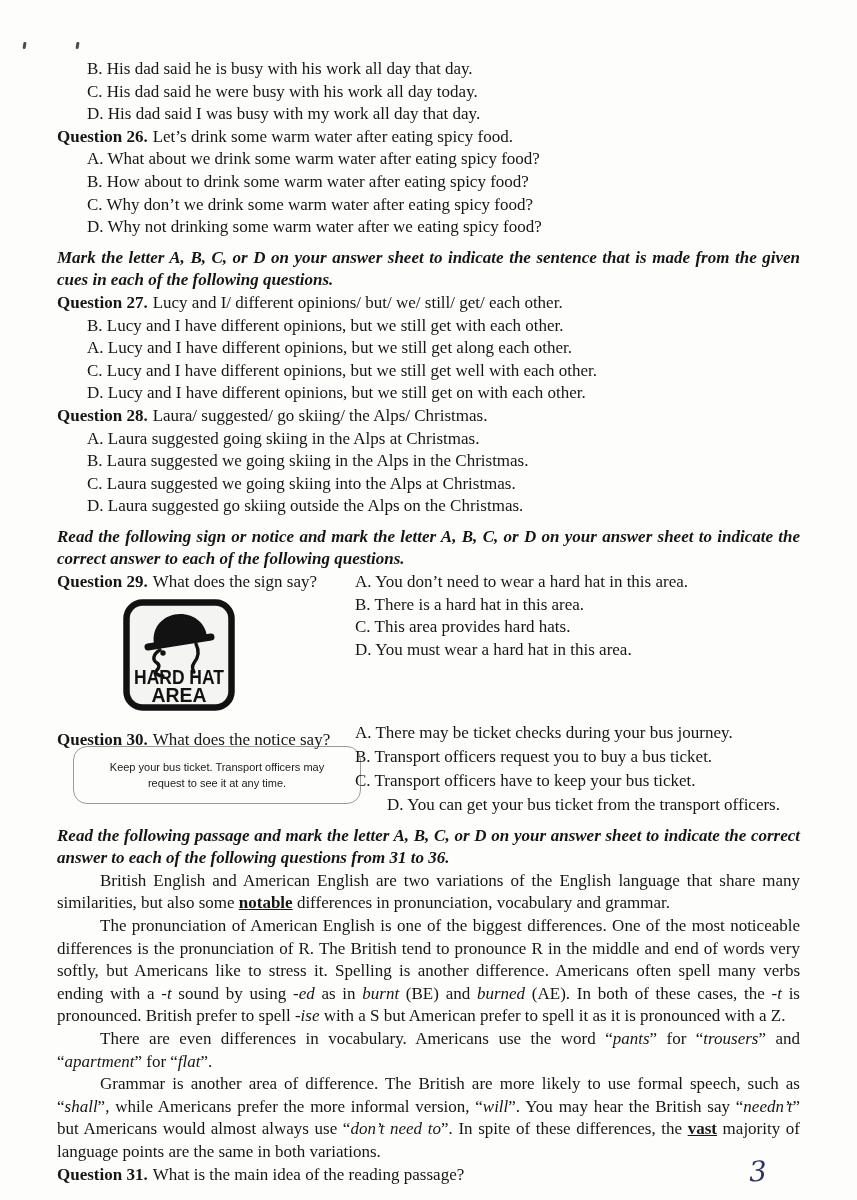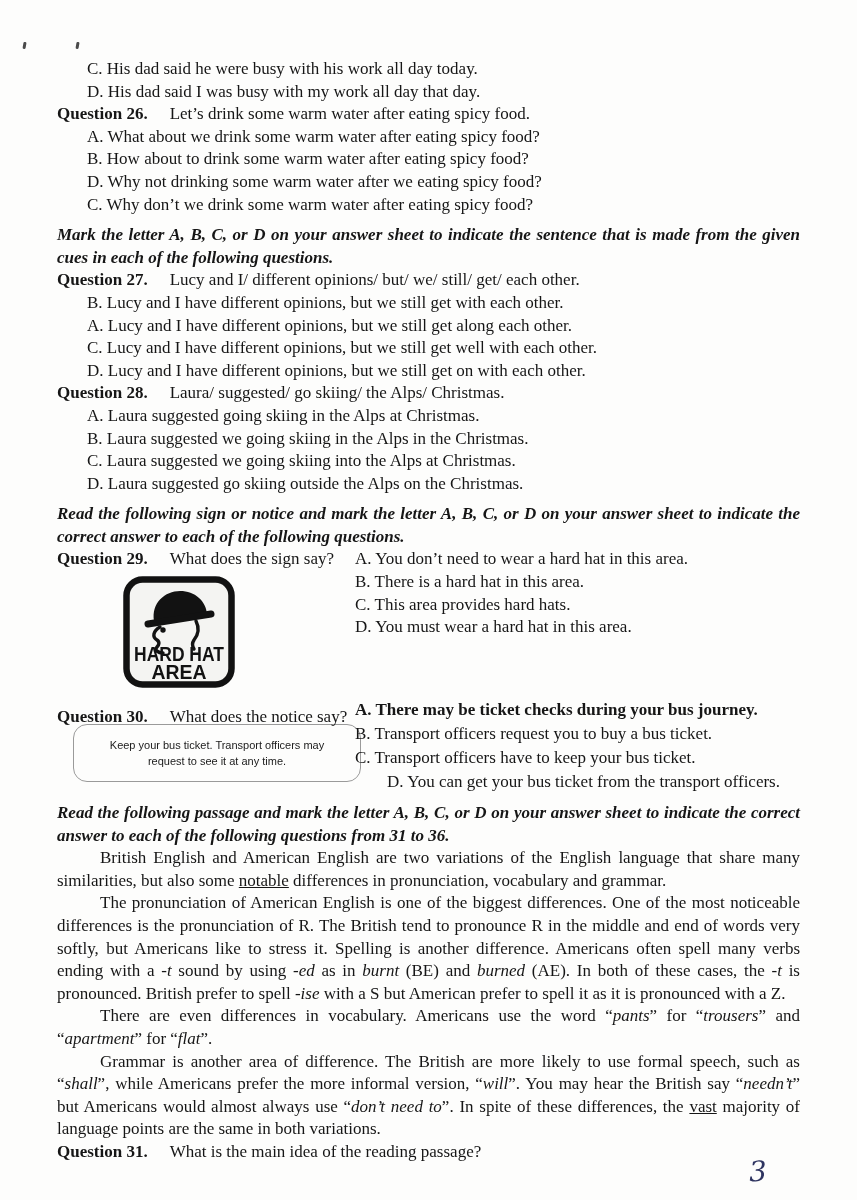--- a/index.html
+++ b/index.html
@@ -9,25 +9,25 @@
     margin:0 auto;
     background:#fdfdfc;
     color:#161616;
     font-family:"Liberation Serif", serif;
     font-size:17px;
     line-height:22.6px;
     box-sizing:border-box;
     padding:58px 57px 0 57px;
     overflow:hidden;
   }
-  .fb{font-weight:normal;margin-top:26px;}
+  .fb{font-weight:bold;margin-top:26px;}
   .fi{font-style:italic;}
   .fu{text-decoration:underline;}
   .qline{margin:0;}
-  .qlabel{font-weight:bold;margin-right:22px;}
+  .qlabel{font-weight:bold;margin-right:5px;}
   .opt{padding-left:30px;}
   .instr{
     font-weight:bold;font-style:italic;
     text-align:justify;
     margin:8px 0 0 0;
   }
   .para{
     text-align:justify;
     text-indent:43px;
     margin:0;
@@ -75,30 +75,31 @@
   .a2{left:76px;top:42px;}
 </style>
 </head>
 <body>
 
 <div class="page">
 
   <span class="artifact a1"></span>
   <span class="artifact a2"></span>
 
+  <div class="opt">B. His dad said he is busy with his work all day that day.</div>
   <div class="opt">C. His dad said he were busy with his work all day today.</div>
   <div class="opt">D. His dad said I was busy with my work all day that day.</div>
 
   <div class="qline">
     <span class="qlabel">Question 26.</span><span>Let’s drink some warm water after eating spicy food.</span>
   </div>
   <div class="opt">A. What about we drink some warm water after eating spicy food?</div>
   <div class="opt">B. How about to drink some warm water after eating spicy food?</div>
+  <div class="opt">C. Why don’t we drink some warm water after eating spicy food?</div>
   <div class="opt">D. Why not drinking some warm water after we eating spicy food?</div>
-  <div class="opt">C. Why don’t we drink some warm water after eating spicy food?</div>
 
   <p class="instr">Mark the letter A, B, C, or D on your answer sheet to indicate the sentence that is made from the given cues in each of the following questions.</p>
 
   <div class="qline">
     <span class="qlabel">Question 27.</span><span>Lucy and I/ different opinions/ but/ we/ still/ get/ each other.</span>
   </div>
   <div class="opt">B. Lucy and I have different opinions, but we still get with each other.</div>
   <div class="opt">A. Lucy and I have different opinions, but we still get along each other.</div>
   <div class="opt">C. Lucy and I have different opinions, but we still get well with each other.</div>
   <div class="opt">D. Lucy and I have different opinions, but we still get on with each other.</div>
@@ -145,21 +146,21 @@
   </div>
 
   <div class="qrow" style="margin-top:6px;align-items:center;">
     <div class="qleft">
       <div class="qline">
         <span class="qlabel">Question 30.</span><span>What does the notice say?</span>
       </div>
       <div class="notice">Keep your bus ticket. Transport officers may request to see it at any time.</div>
     </div>
     <div class="qright">
-      <div class="opt opt-r" style="line-height:24px;font-weight:bold;">A. There may be ticket checks during your bus journey.</div>
+      <div class="opt opt-r" style="line-height:24px;">A. There may be ticket checks during your bus journey.</div>
       <div class="opt opt-r" style="line-height:24px;">B. Transport officers request you to buy a bus ticket.</div>
       <div class="opt opt-r" style="line-height:24px;">C. Transport officers have to keep your bus ticket.</div>
       <div class="opt opt-r" style="line-height:24px;margin-left:32px;">D. You can get your bus ticket from the transport officers.</div>
     </div>
   </div>
 
   <p class="instr">Read the following passage and mark the letter A, B, C, or D on your answer sheet to indicate the correct answer to each of the following questions from 31 to 36.</p>
 
   <p class="para"><span>British English and American English are two variations of the English language that share many similarities, but also some </span><span class="fb fu">notable</span><span> differences in pronunciation, vocabulary and grammar.</span></p>
   <p class="para"><span>The pronunciation of American English is one of the biggest differences. One of the most noticeable differences is the pronunciation of R. The British tend to pronounce R in the middle and end of words very softly, but Americans like to stress it. Spelling is another difference. Americans often spell many verbs ending with a </span><span class="fi">-t</span><span> sound by using </span><span class="fi">-ed</span><span> as in </span><span class="fi">burnt</span><span> (BE) and </span><span class="fi">burned</span><span> (AE). In both of these cases, the </span><span class="fi">-t</span><span> is pronounced. British prefer to spell </span><span class="fi">-ise</span><span> with a S but American prefer to spell it as it is pronounced with a Z.</span></p>

